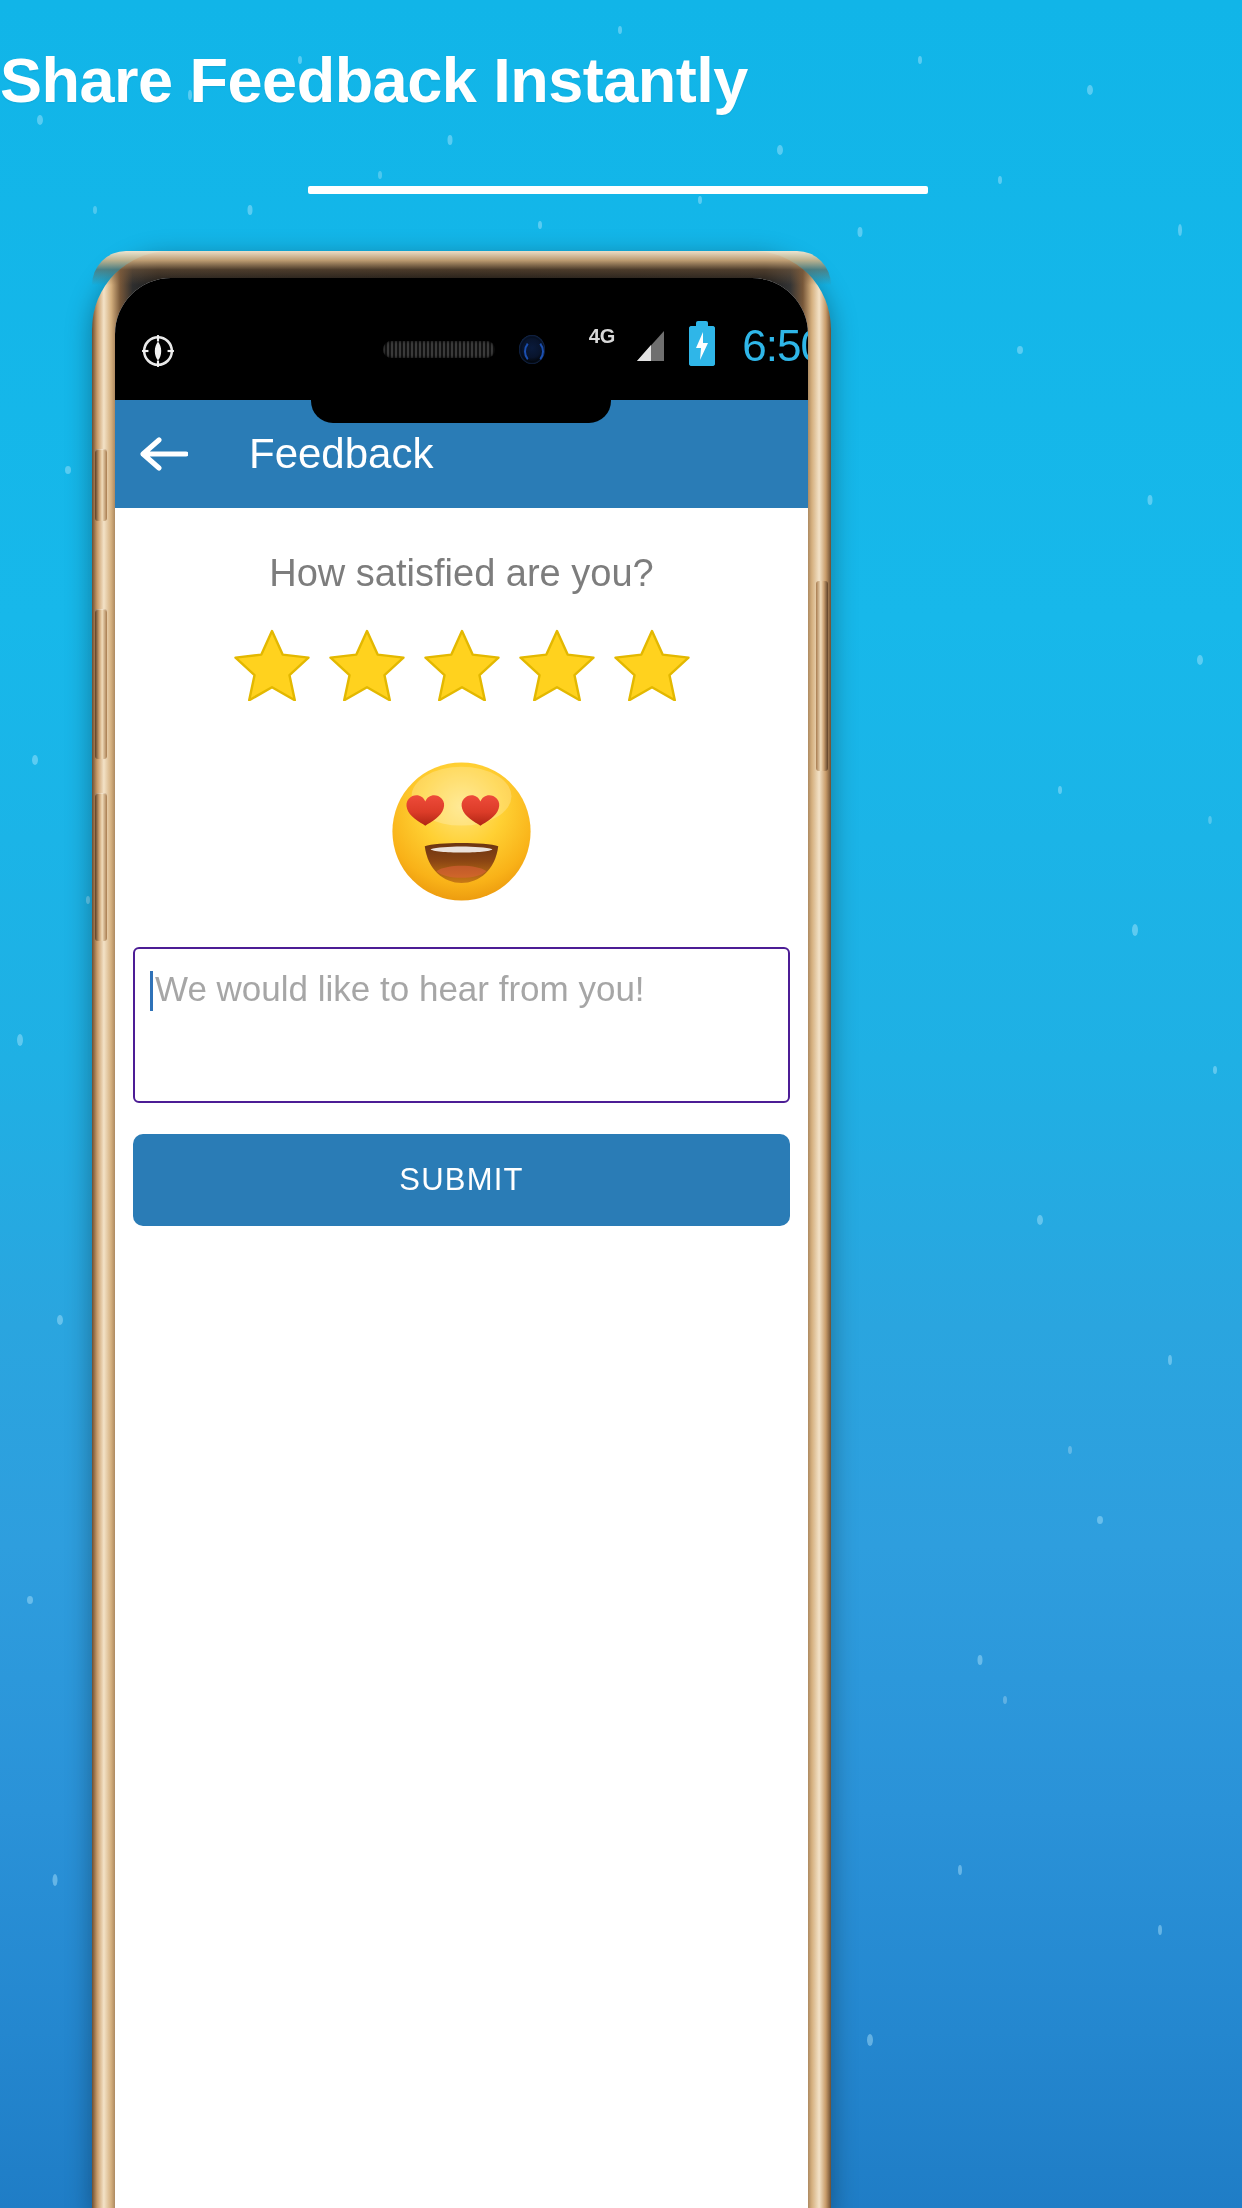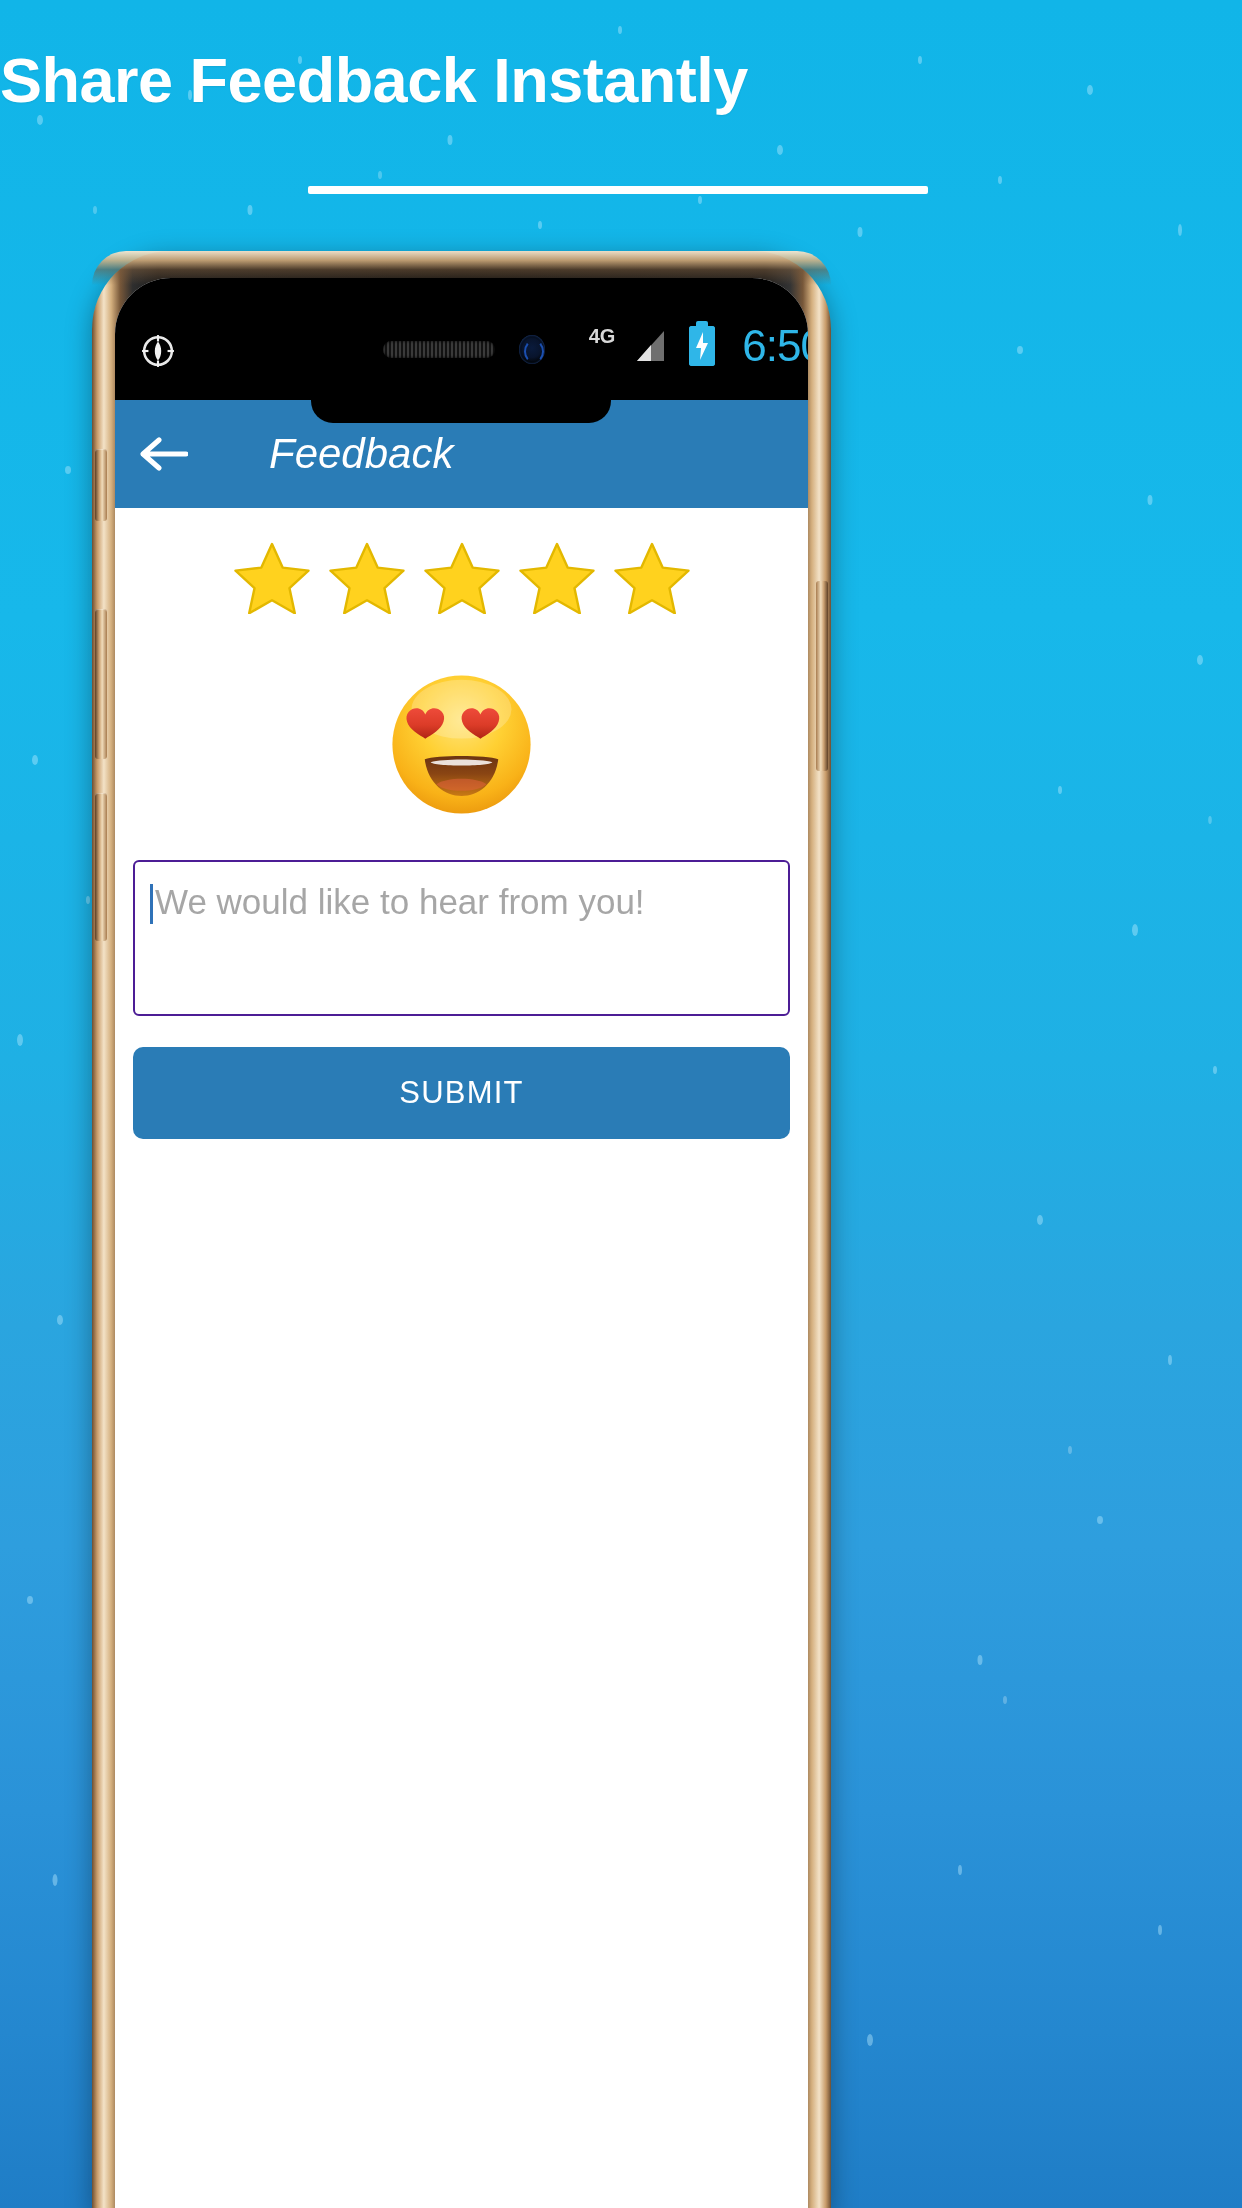--- a/index.html
+++ b/index.html
@@ -265,24 +265,23 @@
     height: 108px;
     background: #2a7cb6;
     display: flex;
     align-items: center;
     padding-left: 25px;
   }
   .back-arrow { width: 48px; height: 40px; flex: none; }
   .appbar-title {
     color: #ffffff;
     font-size: 42px;
-    margin-left: 81px;
+    margin-left: 61px;
     font-family: "Liberation Sans", sans-serif;
     font-weight: normal;
-    font-style: italic;
   }
 
   
   .app-body {
     background: #ffffff;
     height: 1703px;
     padding-top: 0;
   }
 
   .question {
@@ -462,20 +461,21 @@
 
       <div class="appbar">
         <svg class="back-arrow" viewBox="0 0 48 40">
           <path d="M19 6 L3 20 L19 34 M3 20 L46 20" fill="none" stroke="#ffffff" stroke-width="5" stroke-linecap="round" stroke-linejoin="round"></path>
         </svg>
         <span class="appbar-title">Feedback</span>
       </div>
 
       <div class="app-body">
 
+        <div class="question">How satisfied are you?</div>
 
         <div class="stars">
           <svg class="star" viewBox="0 0 50 48">
             <path d="M25 2 L32 17.5 L49 19.5 L36.5 31 L40 47.5 L25 39 L10 47.5 L13.5 31 L1 19.5 L18 17.5 Z" fill="#FFD21E" stroke="#E3B800" stroke-width="1.6" stroke-linejoin="round"></path>
           </svg>
           <svg class="star" viewBox="0 0 50 48">
             <path d="M25 2 L32 17.5 L49 19.5 L36.5 31 L40 47.5 L25 39 L10 47.5 L13.5 31 L1 19.5 L18 17.5 Z" fill="#FFD21E" stroke="#E3B800" stroke-width="1.6" stroke-linejoin="round"></path>
           </svg>
           <svg class="star" viewBox="0 0 50 48">
             <path d="M25 2 L32 17.5 L49 19.5 L36.5 31 L40 47.5 L25 39 L10 47.5 L13.5 31 L1 19.5 L18 17.5 Z" fill="#FFD21E" stroke="#E3B800" stroke-width="1.6" stroke-linejoin="round"></path>

